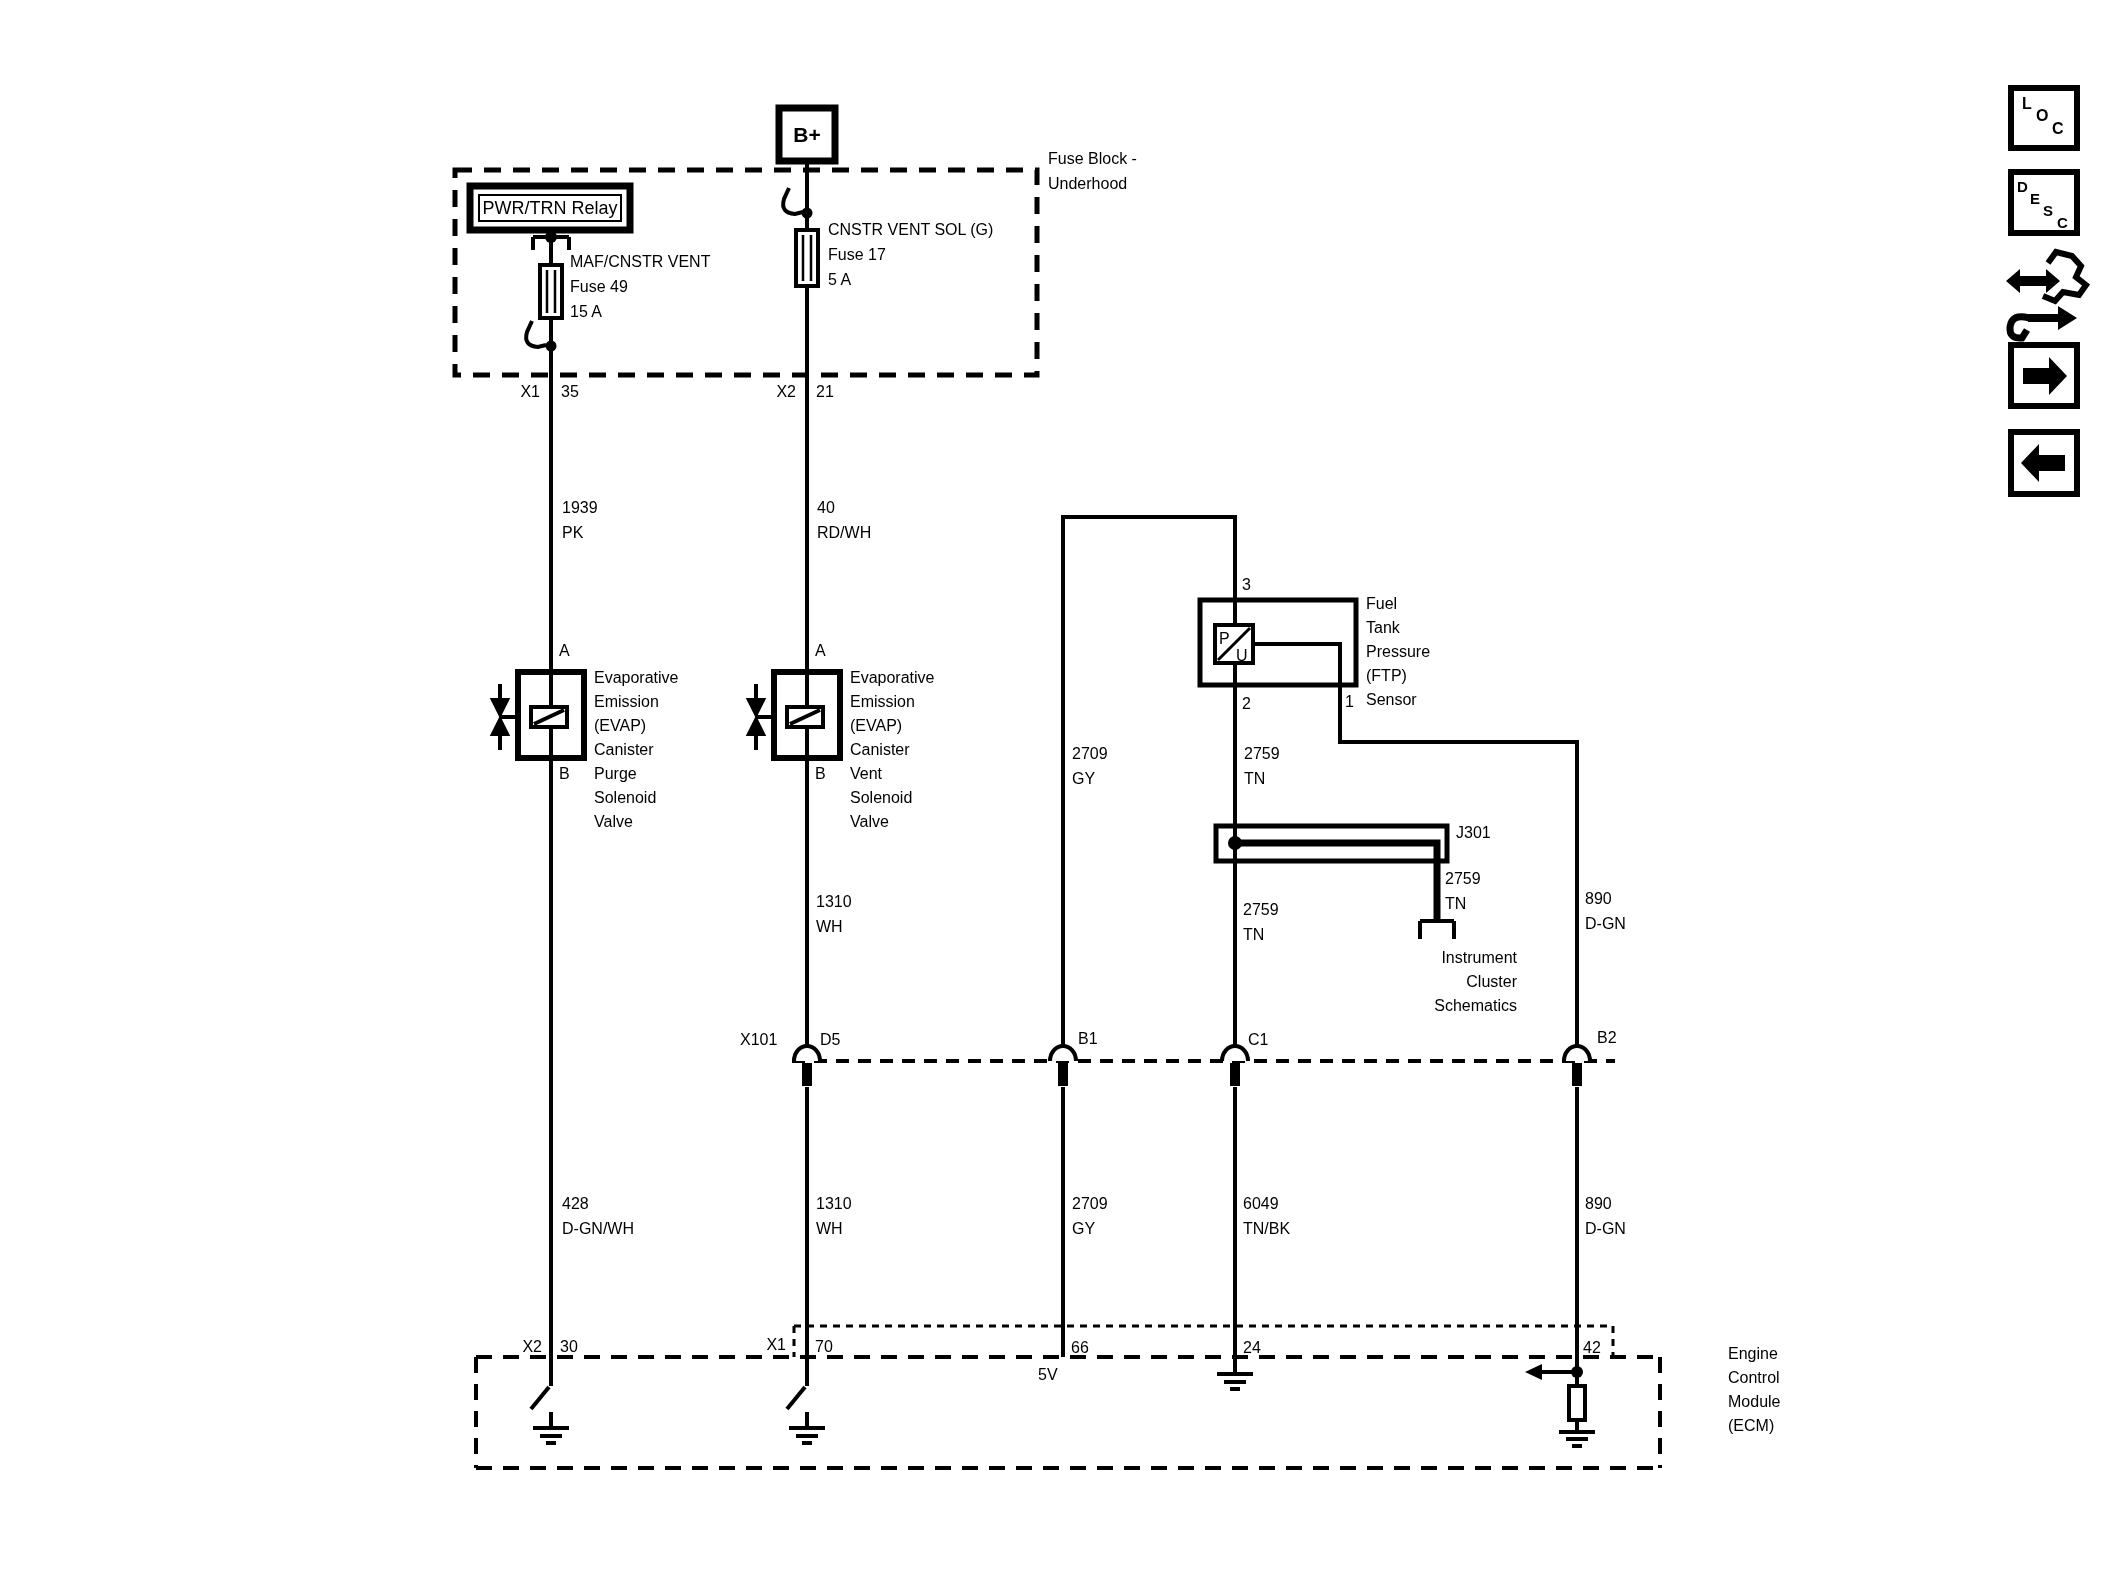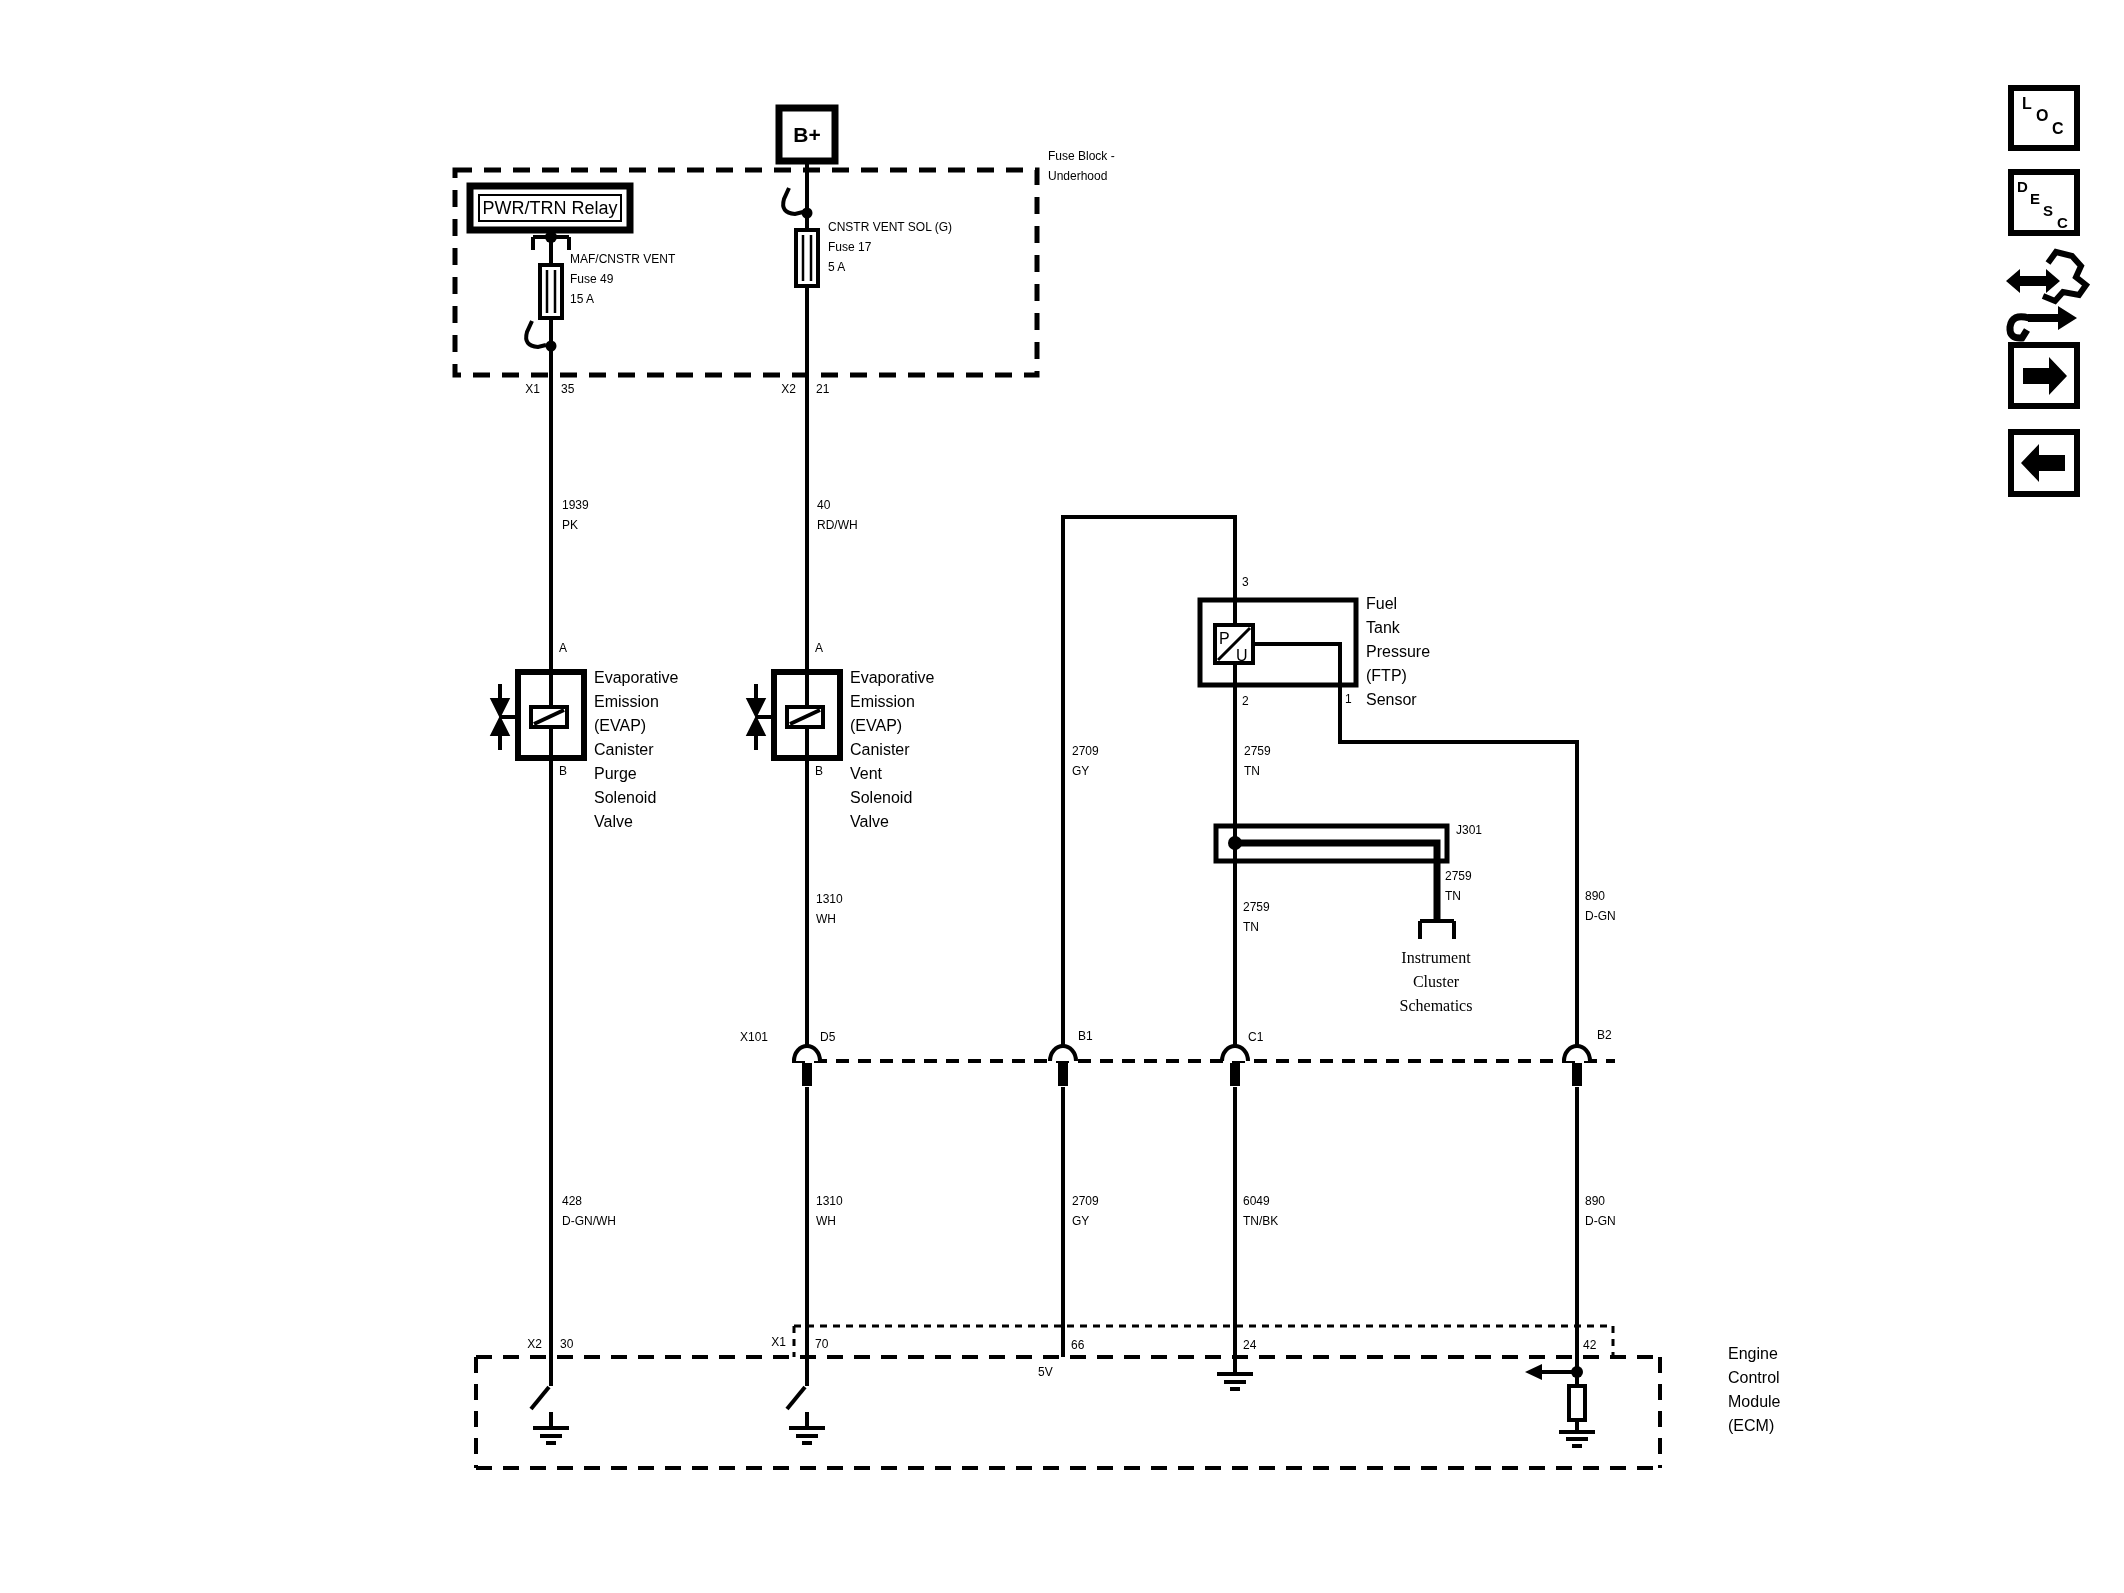--- a/index.html
+++ b/index.html
@@ -1,21 +1,21 @@
 <!DOCTYPE html>
 <html><head>
 <meta charset="utf-8">
 <style>
   html,body{margin:0;padding:0;background:#ffffff;}
   #page{position:relative;width:2124px;height:1593px;background:#ffffff;
         font-family:"Liberation Sans", sans-serif;color:#000;overflow:hidden;}
   #wiring-svg{position:absolute;left:0;top:0;}
-  .lbl{position:absolute;white-space:pre-line;font-size:12px;line-height:20px;color:#000;}
+  .lbl{position:absolute;white-space:pre-line;font-size:16px;line-height:25px;color:#000;}
   .lbl.small{line-height:24px;font-size:16px;}
-  .lbl.center{text-align:center;font-family:Liberation Serif, serif;}
+  .lbl.center{text-align:right;}
   .lbl.right{text-align:right;}
   .boxtext{position:absolute;display:flex;align-items:center;justify-content:center;}
   .icon-letter{position:absolute;font-size:16px;font-weight:700;}
   svg text{font-family:"Liberation Sans", sans-serif;fill:#000;}
 </style>
 </head>
 <body>
 
 <div id="page">
 

